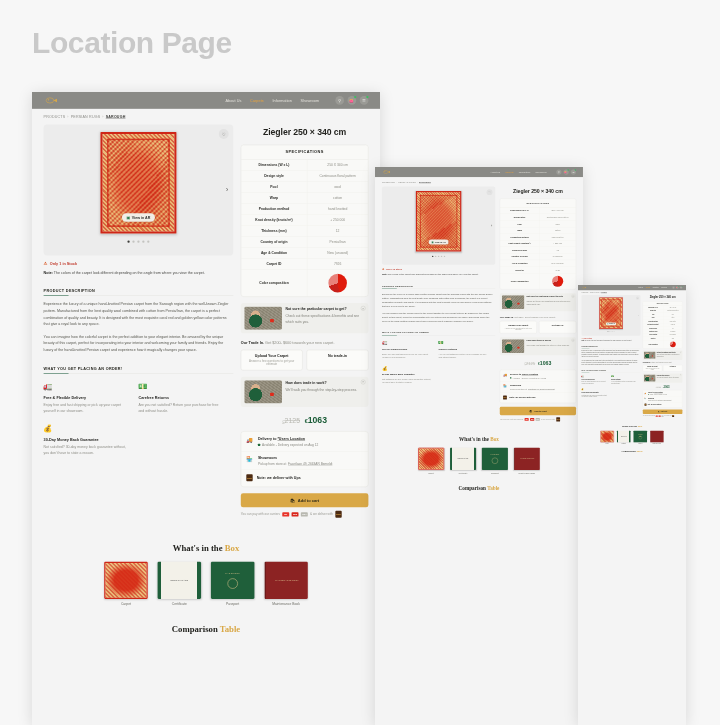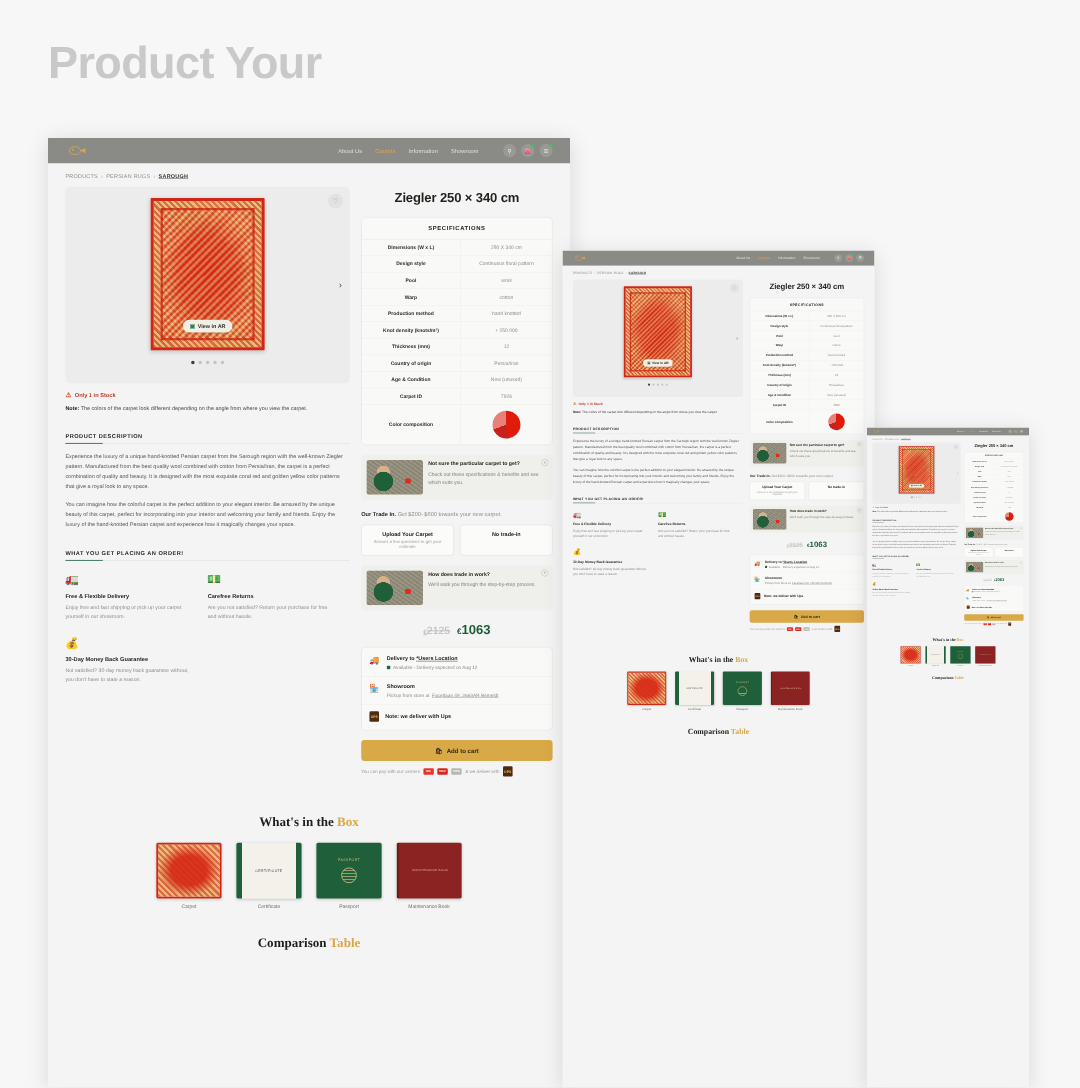--- a/index.html
+++ b/index.html
@@ -275,21 +275,21 @@
     margin-top: 62px; text-align: center; font-family: "Liberation Serif", serif;
     font-size: 30px; font-weight: bold; color: #1e1e1a; padding-bottom: 40px;
   }
   .cmp-h em { color: #d9a847; font-style: normal; }
 </style>
 </head>
 <body>
 
 <div class="stage">
 
-  <div class="page-title">Product Your</div>
+  <div class="page-title">Location Page</div>
 
   <div class="device d1">
     <div class="scaler">
         <div class="site" id="site-desktop">
   <div class="navbar">
     <span class="brand-logo">
       <svg viewBox="0 0 52 30">
                 <ellipse cx="22" cy="15" rx="13" ry="9" fill="none" stroke="#d9a847" stroke-width="2"></ellipse>
                 <circle cx="17" cy="13" r="2.4" fill="#d9a847"></circle>
                 <path d="M34 15 L46 9 L46 21 Z" fill="#d9a847"></path>

